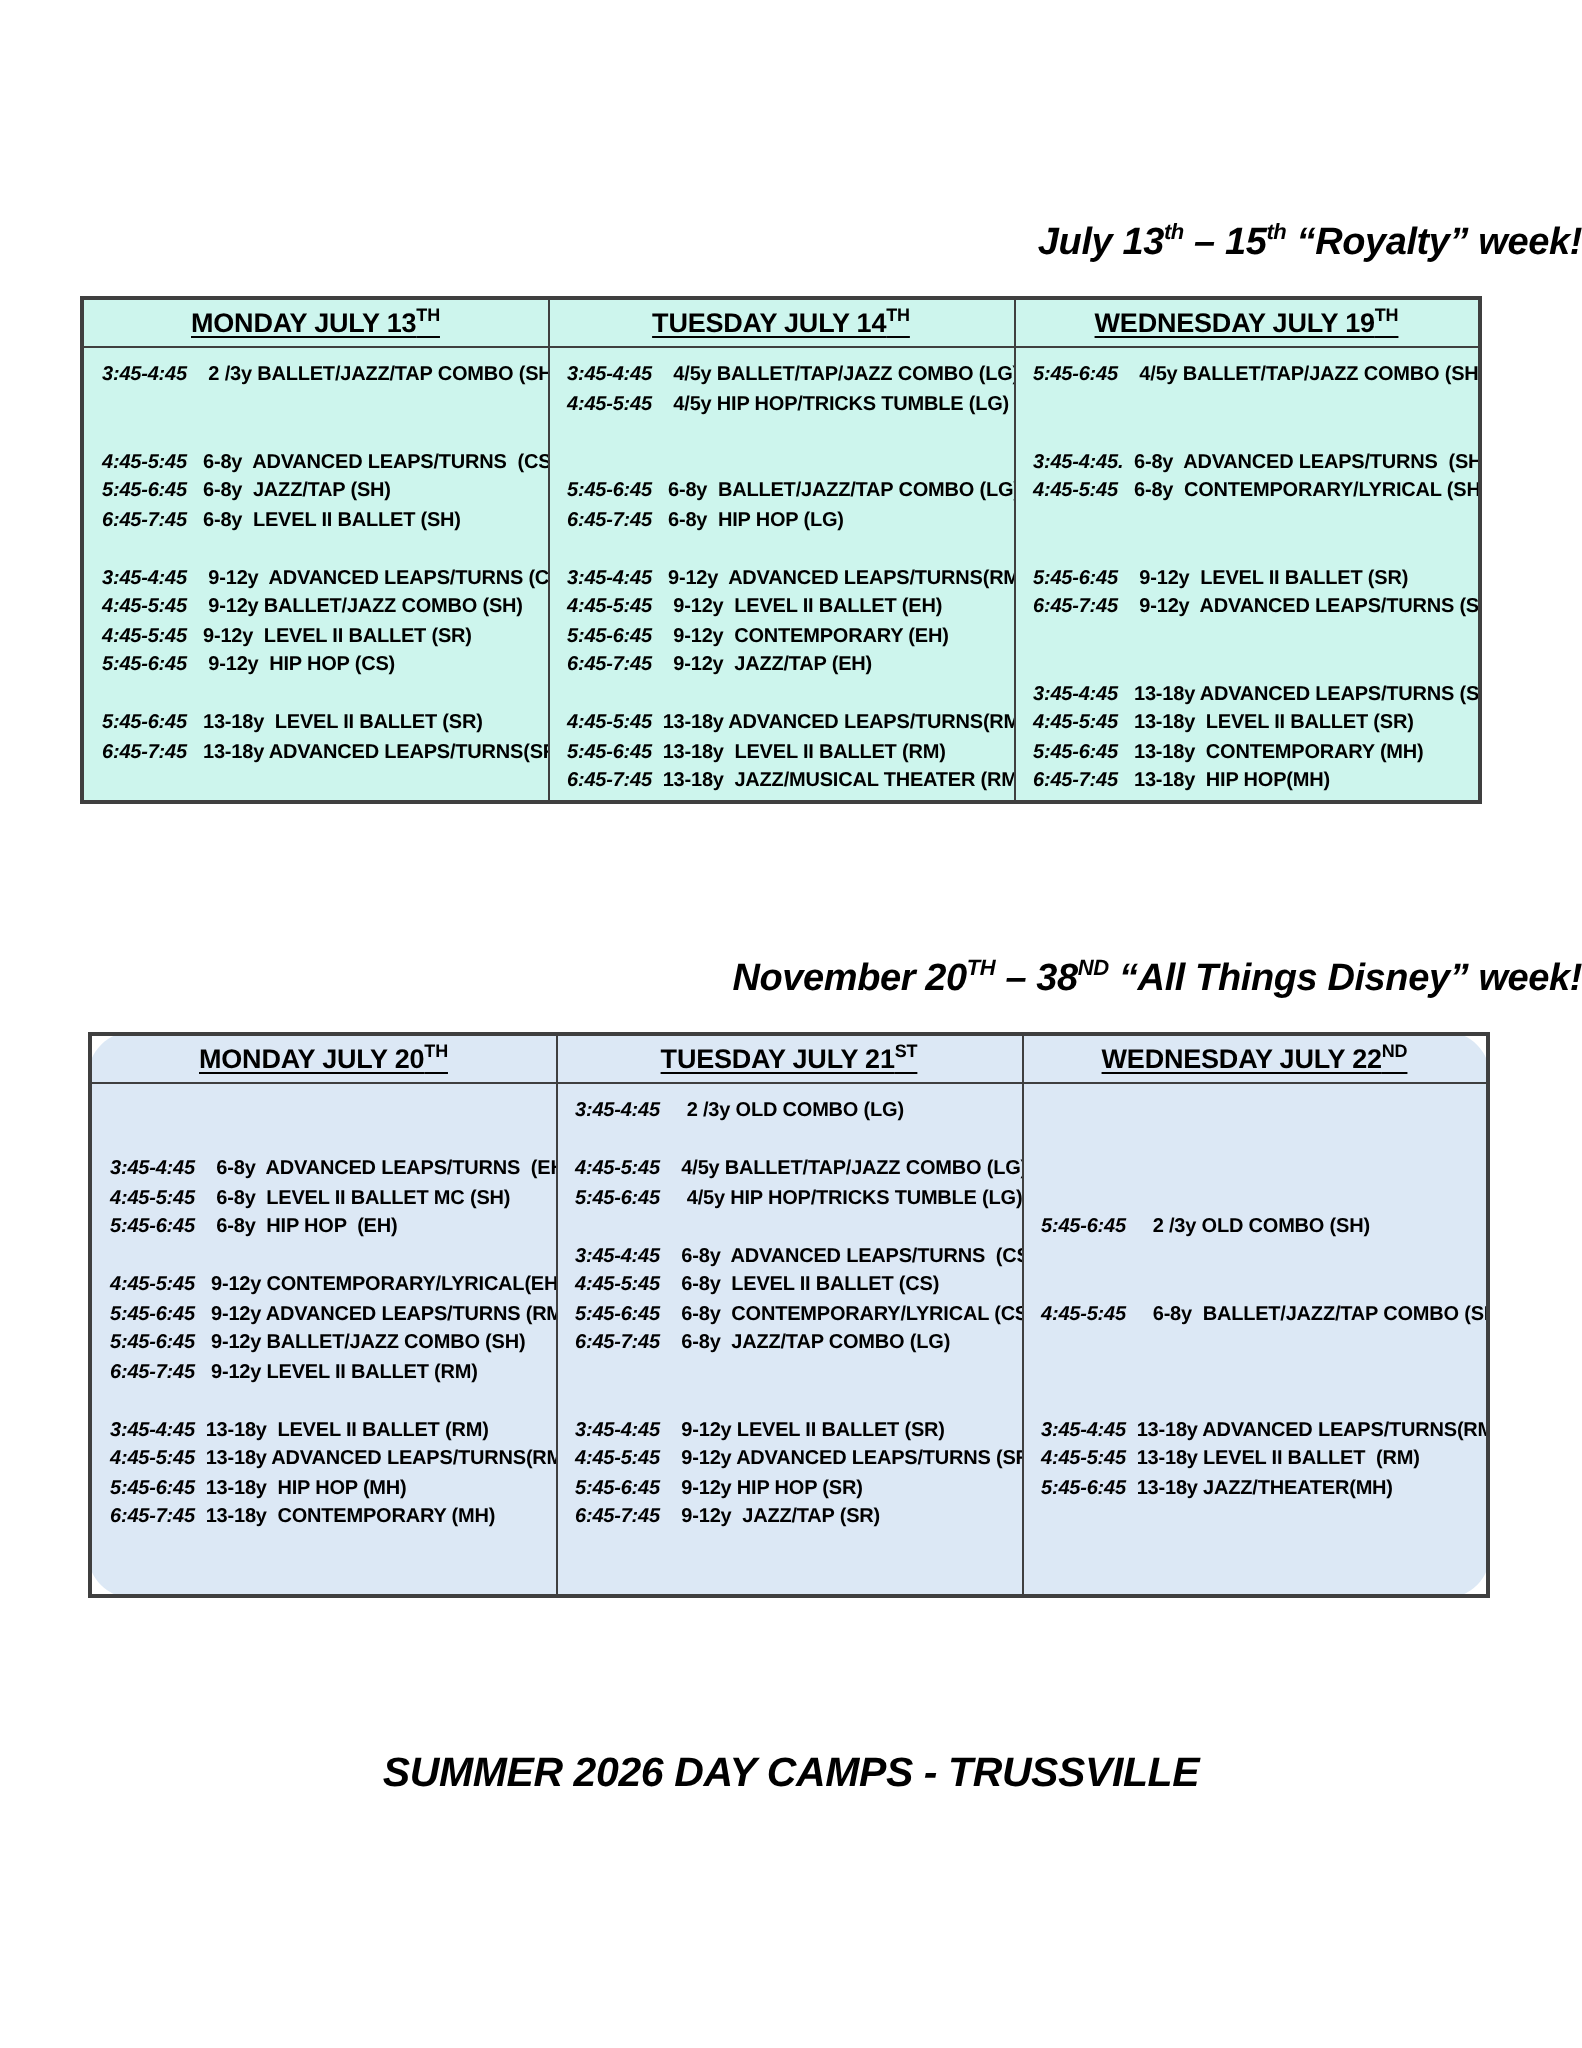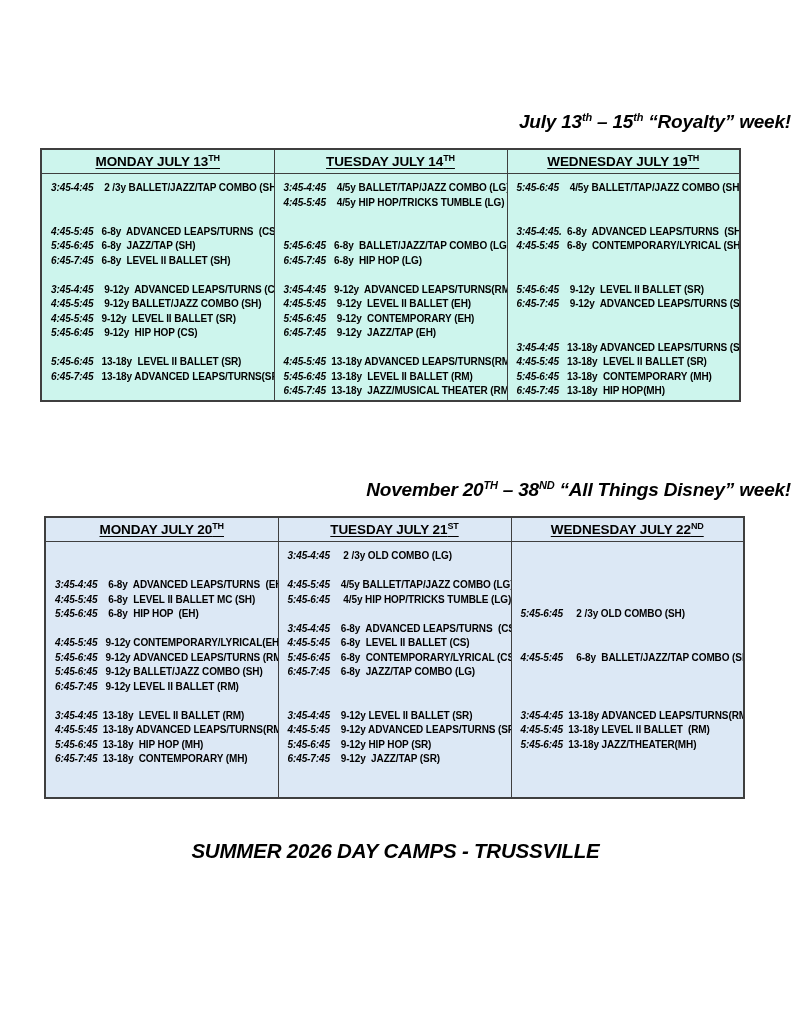--- a/index.html
+++ b/index.html
@@ -32,21 +32,21 @@
     padding: 7px 2px 0 9px;
     font-size: 10px; font-weight: bold; line-height: 14.5px;
     letter-spacing: -0.1px; white-space: pre; overflow: hidden;
   }
   #table-week1 td { height: 219px; }
   #table-week2 td { height: 248px; }
   .line { white-space: pre; }
   .time { font-style: italic; }
   .footer-title {
     text-align: center; font-weight: bold; font-style: italic;
-    font-size: 20.5px; padding-top: 40px; letter-spacing: -0.2px;
+    font-size: 20.5px; padding-top: 76px; letter-spacing: -0.2px;
   }
 </style>
 </head>
 <body>
 
 <div class="page">
 
   <div class="doc-title" id="title-week1"><span>July 13</span><sup>th</sup><span> – 15</span><sup>th</sup><span> “Royalty” week!</span></div>
 
   <table class="sched" id="table-week1" style="background: rgb(205, 245, 237); margin-left: 40px;">
@@ -61,21 +61,21 @@
         <tr>
           <td><div class="line"><span class="time">3:45-4:45</span>    2 /3y BALLET/JAZZ/TAP COMBO (SH)</div><div class="line">&nbsp;</div><div class="line">&nbsp;</div><div class="line"><span class="time">4:45-5:45</span>   6-8y  ADVANCED LEAPS/TURNS  (CS)</div><div class="line"><span class="time">5:45-6:45</span>   6-8y  JAZZ/TAP (SH)</div><div class="line"><span class="time">6:45-7:45</span>   6-8y  LEVEL II BALLET (SH)</div><div class="line">&nbsp;</div><div class="line"><span class="time">3:45-4:45</span>    9-12y  ADVANCED LEAPS/TURNS (CS)</div><div class="line"><span class="time">4:45-5:45</span>    9-12y BALLET/JAZZ COMBO (SH)</div><div class="line"><span class="time">4:45-5:45</span>   9-12y  LEVEL II BALLET (SR)</div><div class="line"><span class="time">5:45-6:45</span>    9-12y  HIP HOP (CS)</div><div class="line">&nbsp;</div><div class="line"><span class="time">5:45-6:45</span>   13-18y  LEVEL II BALLET (SR)</div><div class="line"><span class="time">6:45-7:45</span>   13-18y ADVANCED LEAPS/TURNS(SR)</div></td>
           <td><div class="line"><span class="time">3:45-4:45</span>    4/5y BALLET/TAP/JAZZ COMBO (LG)</div><div class="line"><span class="time">4:45-5:45</span>    4/5y HIP HOP/TRICKS TUMBLE (LG)</div><div class="line">&nbsp;</div><div class="line">&nbsp;</div><div class="line"><span class="time">5:45-6:45</span>   6-8y  BALLET/JAZZ/TAP COMBO (LG)</div><div class="line"><span class="time">6:45-7:45</span>   6-8y  HIP HOP (LG)</div><div class="line">&nbsp;</div><div class="line"><span class="time">3:45-4:45</span>   9-12y  ADVANCED LEAPS/TURNS(RM)</div><div class="line"><span class="time">4:45-5:45</span>    9-12y  LEVEL II BALLET (EH)</div><div class="line"><span class="time">5:45-6:45</span>    9-12y  CONTEMPORARY (EH)</div><div class="line"><span class="time">6:45-7:45</span>    9-12y  JAZZ/TAP (EH)</div><div class="line">&nbsp;</div><div class="line"><span class="time">4:45-5:45</span>  13-18y ADVANCED LEAPS/TURNS(RM)</div><div class="line"><span class="time">5:45-6:45</span>  13-18y  LEVEL II BALLET (RM)</div><div class="line"><span class="time">6:45-7:45</span>  13-18y  JAZZ/MUSICAL THEATER (RM)</div></td>
           <td><div class="line"><span class="time">5:45-6:45</span>    4/5y BALLET/TAP/JAZZ COMBO (SH)</div><div class="line">&nbsp;</div><div class="line">&nbsp;</div><div class="line"><span class="time">3:45-4:45.</span>  6-8y  ADVANCED LEAPS/TURNS  (SH)</div><div class="line"><span class="time">4:45-5:45</span>   6-8y  CONTEMPORARY/LYRICAL (SH)</div><div class="line">&nbsp;</div><div class="line">&nbsp;</div><div class="line"><span class="time">5:45-6:45</span>    9-12y  LEVEL II BALLET (SR)</div><div class="line"><span class="time">6:45-7:45</span>    9-12y  ADVANCED LEAPS/TURNS (SR)</div><div class="line">&nbsp;</div><div class="line">&nbsp;</div><div class="line"><span class="time">3:45-4:45</span>   13-18y ADVANCED LEAPS/TURNS (SR)</div><div class="line"><span class="time">4:45-5:45</span>   13-18y  LEVEL II BALLET (SR)</div><div class="line"><span class="time">5:45-6:45</span>   13-18y  CONTEMPORARY (MH)</div><div class="line"><span class="time">6:45-7:45</span>   13-18y  HIP HOP(MH)</div></td>
         </tr>
       </tbody>
     </table>
 
   <div class="doc-title" id="title-week2"><span>November 20</span><sup>TH</sup><span> – 38</span><sup>ND</sup><span> “All Things Disney” week!</span></div>
 
-  <table class="sched" id="table-week2" style="background: rgb(220, 232, 245);">
+  <table class="sched" id="table-week2" style="background: rgb(220, 232, 245); border-radius: 22px;">
       <thead>
         <tr>
           <th><span class="hdr-label"><span>MONDAY JULY 20</span><sup>TH</sup></span></th>
           <th><span class="hdr-label"><span>TUESDAY JULY 21</span><sup>ST</sup></span></th>
           <th><span class="hdr-label"><span>WEDNESDAY JULY 22</span><sup>ND</sup></span></th>
         </tr>
       </thead>
       <tbody>
         <tr>
           <td><div class="line">&nbsp;</div><div class="line">&nbsp;</div><div class="line"><span class="time">3:45-4:45</span>    6-8y  ADVANCED LEAPS/TURNS  (EH)</div><div class="line"><span class="time">4:45-5:45</span>    6-8y  LEVEL II BALLET MC (SH)</div><div class="line"><span class="time">5:45-6:45</span>    6-8y  HIP HOP  (EH)</div><div class="line">&nbsp;</div><div class="line"><span class="time">4:45-5:45</span>   9-12y CONTEMPORARY/LYRICAL(EH)</div><div class="line"><span class="time">5:45-6:45</span>   9-12y ADVANCED LEAPS/TURNS (RM)</div><div class="line"><span class="time">5:45-6:45</span>   9-12y BALLET/JAZZ COMBO (SH)</div><div class="line"><span class="time">6:45-7:45</span>   9-12y LEVEL II BALLET (RM)</div><div class="line">&nbsp;</div><div class="line"><span class="time">3:45-4:45</span>  13-18y  LEVEL II BALLET (RM)</div><div class="line"><span class="time">4:45-5:45</span>  13-18y ADVANCED LEAPS/TURNS(RM)</div><div class="line"><span class="time">5:45-6:45</span>  13-18y  HIP HOP (MH)</div><div class="line"><span class="time">6:45-7:45</span>  13-18y  CONTEMPORARY (MH)</div></td>

